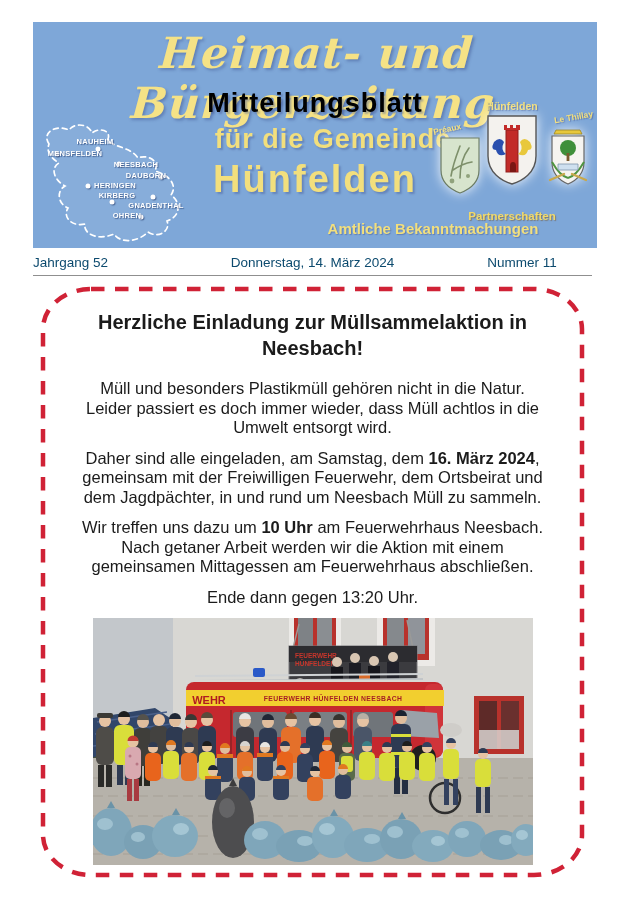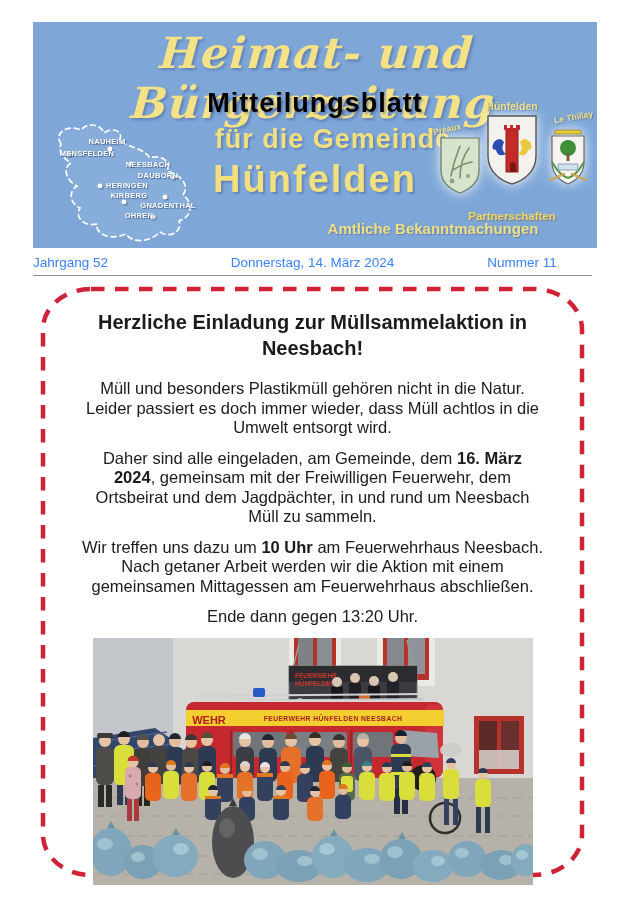--- a/index.html
+++ b/index.html
@@ -16,21 +16,21 @@
   .sub1{position:absolute;left:0;right:0;top:66px;font-weight:bold;font-size:27px;
         color:#000000;letter-spacing:1px;text-shadow:2px 2px 2px rgba(70,90,150,.45);}
   .sub2{position:absolute;left:0;right:0;top:102px;font-weight:bold;font-size:27px;
         color:#f2df7d;letter-spacing:1px;text-shadow:2px 2px 2px rgba(70,90,150,.45);padding-left:36px;}
   .muni{position:absolute;left:0;right:0;top:136px;font-weight:bold;font-size:38px;
         color:#f2df7d;letter-spacing:2px;text-shadow:2px 2px 2px rgba(70,90,150,.45);}
   .official{position:absolute;left:270px;width:260px;top:198px;font-weight:bold;
         font-size:15px;color:#f2df7d;text-shadow:1px 1px 1px rgba(70,90,150,.5);}
 
   
-  .map{position:absolute;left:14px;top:98px;width:182px;height:128px;text-align:center;}
+  .map{position:absolute;left:2px;top:98px;width:182px;height:128px;text-align:center;}
   .map svg{position:absolute;left:0;top:0;}
   .village{position:absolute;transform:translate(-50%,-50%);color:#fff;font-weight:bold;
         font-size:7.5px;letter-spacing:.3px;white-space:nowrap;
         text-shadow:1px 1px 1px rgba(20,40,90,.55);}
   .vdot{position:absolute;width:5px;height:5px;border-radius:50%;background:#fff;
         box-shadow:1px 1px 1px rgba(20,40,90,.5);transform:translate(-50%,-50%);}
 
   
   .emblems{position:absolute;right:4px;top:78px;width:162px;height:122px;}
   .town-label{position:absolute;color:#f2df7d;font-weight:bold;font-size:9.5px;
@@ -39,21 +39,21 @@
   .tl-left{left:2px;top:24px;transform:rotate(-12deg);font-size:8.5px;}
   .tl-right{right:0px;top:12px;transform:rotate(-10deg);font-size:8.5px;}
   .partner-label{position:absolute;left:50%;bottom:0;transform:translate(-50%,0);
         color:#f0d96a;font-weight:bold;font-size:11.5px;
         text-shadow:1px 1px 1px rgba(120,80,30,.5);}
   .shield{position:absolute;filter:drop-shadow(0 0 6px rgba(255,255,255,.9));}
 
   
   .issue{position:absolute;left:33px;top:250px;width:559px;height:25px;
         display:flex;align-items:center;border-bottom:1.5px solid #8f8f8f;
-        font-size:13.5px;color:#3b82f6;}
+        font-size:13.5px;color:#0c4a6e;}
   .issue .vol{flex:1;text-align:left;}
   .issue .date{flex:2;text-align:center;}
   .issue .num{flex:1;text-align:center;}
 
   
   .article-box{position:absolute;left:40px;top:286px;width:545px;height:592px;}
   .dash-border{position:absolute;inset:0;}
   .article-content{position:absolute;inset:0;padding:24px 40px 0;text-align:center;
         color:#1b1b1b;}
   .article-title{font-size:20px;font-weight:bold;line-height:1.28;margin:0 0 18px;}
@@ -142,21 +142,21 @@
   <div class="article-box">
     <svg class="dash-border" width="545" height="592" viewBox="0 0 545 592">
       <rect x="3" y="3" width="539" height="586" rx="48" ry="40" fill="none" stroke="#d02236" stroke-width="4.5" stroke-dasharray="13.5 10.5"></rect>
     </svg>
 
     <div class="article-content">
       <h1 class="article-title">Herzliche Einladung zur Müllsammelaktion in Neesbach!</h1>
 
       <p><span>Müll und besonders Plastikmüll gehören nicht in die Natur. Leider passiert es doch immer wieder, dass Müll achtlos in die Umwelt entsorgt wird.</span><b></b><span></span></p>
 
-      <p><span>Daher sind alle eingeladen, am Gemeinde, dem </span><b>16. März 2024</b><span>, gemeinsam mit der Freiwilligen Feuerwehr, dem Ortsbeirat und dem Jagdpächter, in und rund um Neesbach Müll zu sammeln.</span></p>
+      <p><span>Daher sind alle eingeladen, am Samstag, dem </span><b>16. März 2024</b><span>, gemeinsam mit der Freiwilligen Feuerwehr, dem Ortsbeirat und dem Jagdpächter, in und rund um Neesbach Müll zu sammeln.</span></p>
 
       <p><span>Wir treffen uns dazu um </span><b>10 Uhr</b><span> am Feuerwehrhaus Neesbach. Nach getaner Arbeit werden wir die Aktion mit einem gemeinsamen Mittagessen am Feuerwehrhaus abschließen.</span></p>
 
       <p><span>Ende dann gegen 13:20 Uhr.</span><b></b><span></span></p>
 
       <div class="photo-wrap">
         <svg width="440" height="247" viewBox="0 0 440 247">
 
           <rect width="440" height="247" fill="#d8d7d3"></rect>
 

